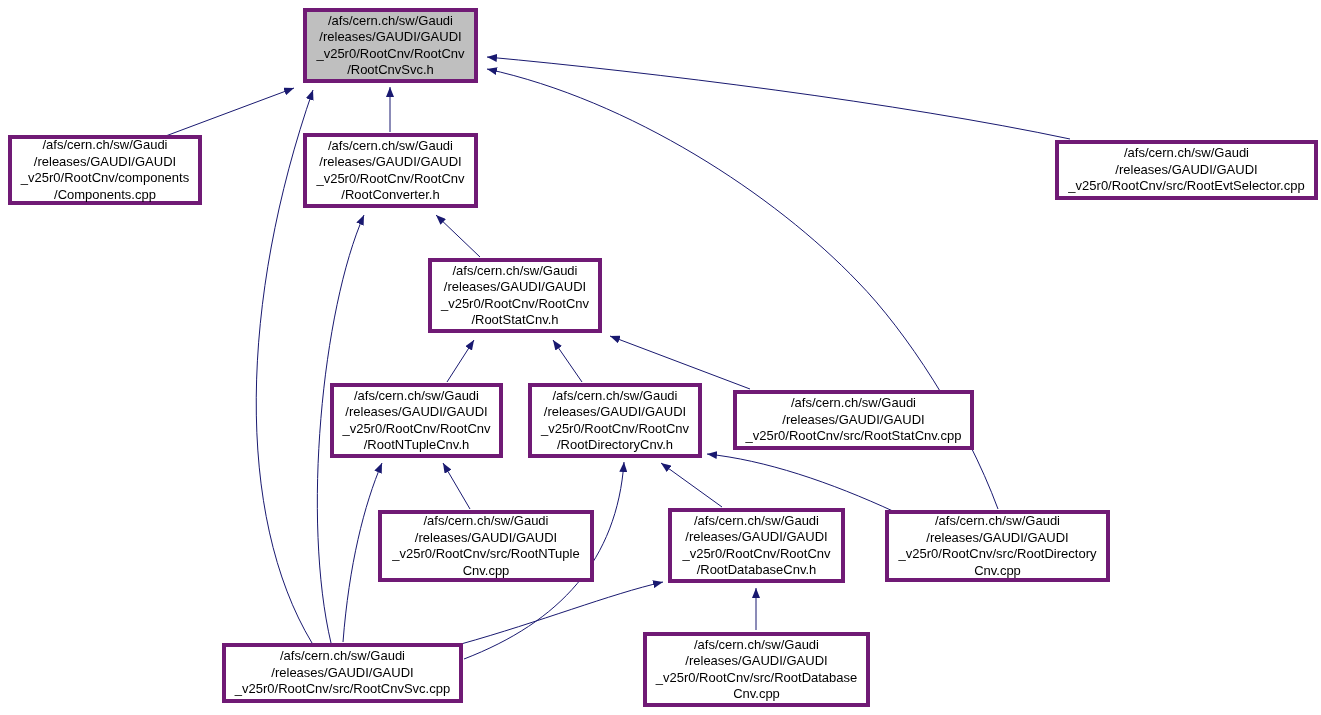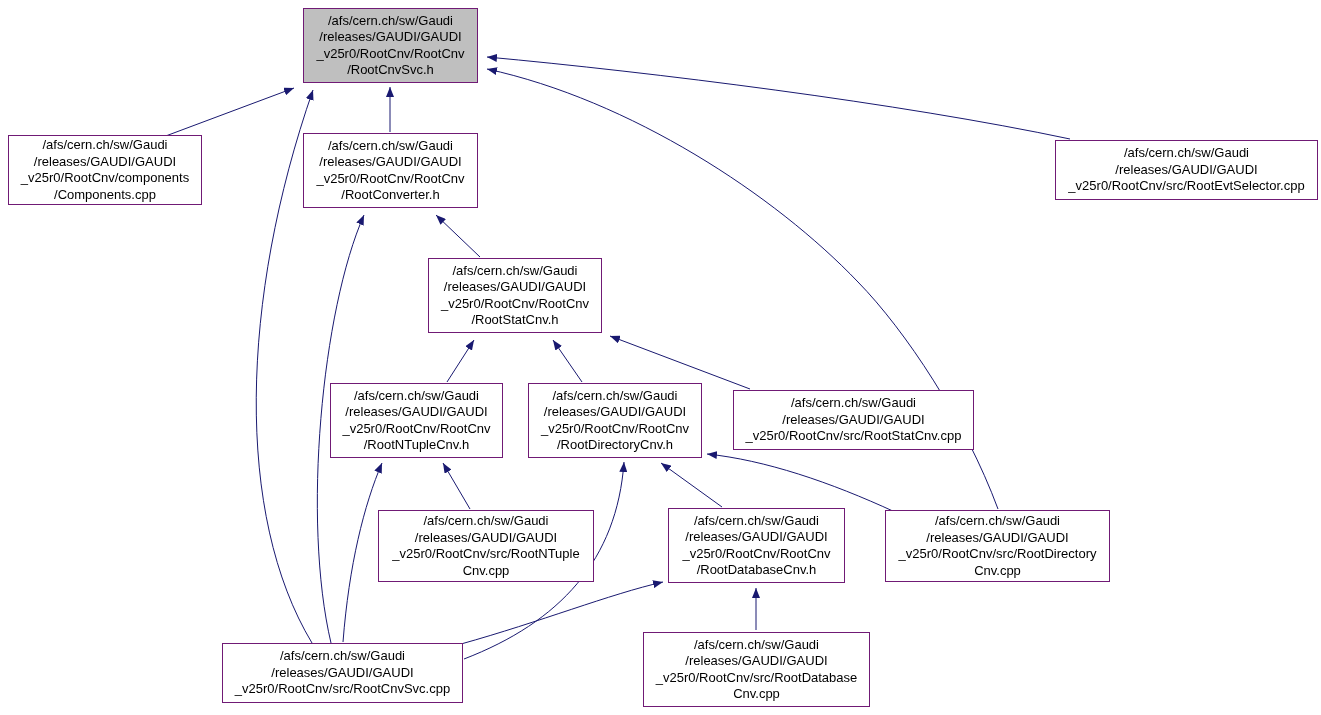--- a/index.html
+++ b/index.html
@@ -18,21 +18,21 @@
   #edge-layer {
     position: absolute;
     left: 0;
     top: 0;
     width: 1321px;
     height: 715px;
   }
   .node {
     position: absolute;
     box-sizing: border-box;
-    border: 1px solid #701a75;
+    border: 4px solid #701a75;
     background: #ffffff;
     color: #000000;
     font-size: 13px;
     line-height: 16.5px;
     text-align: center;
     white-space: pre-line;
     display: flex;
     align-items: center;
     justify-content: center;
     padding: 1px 0;

